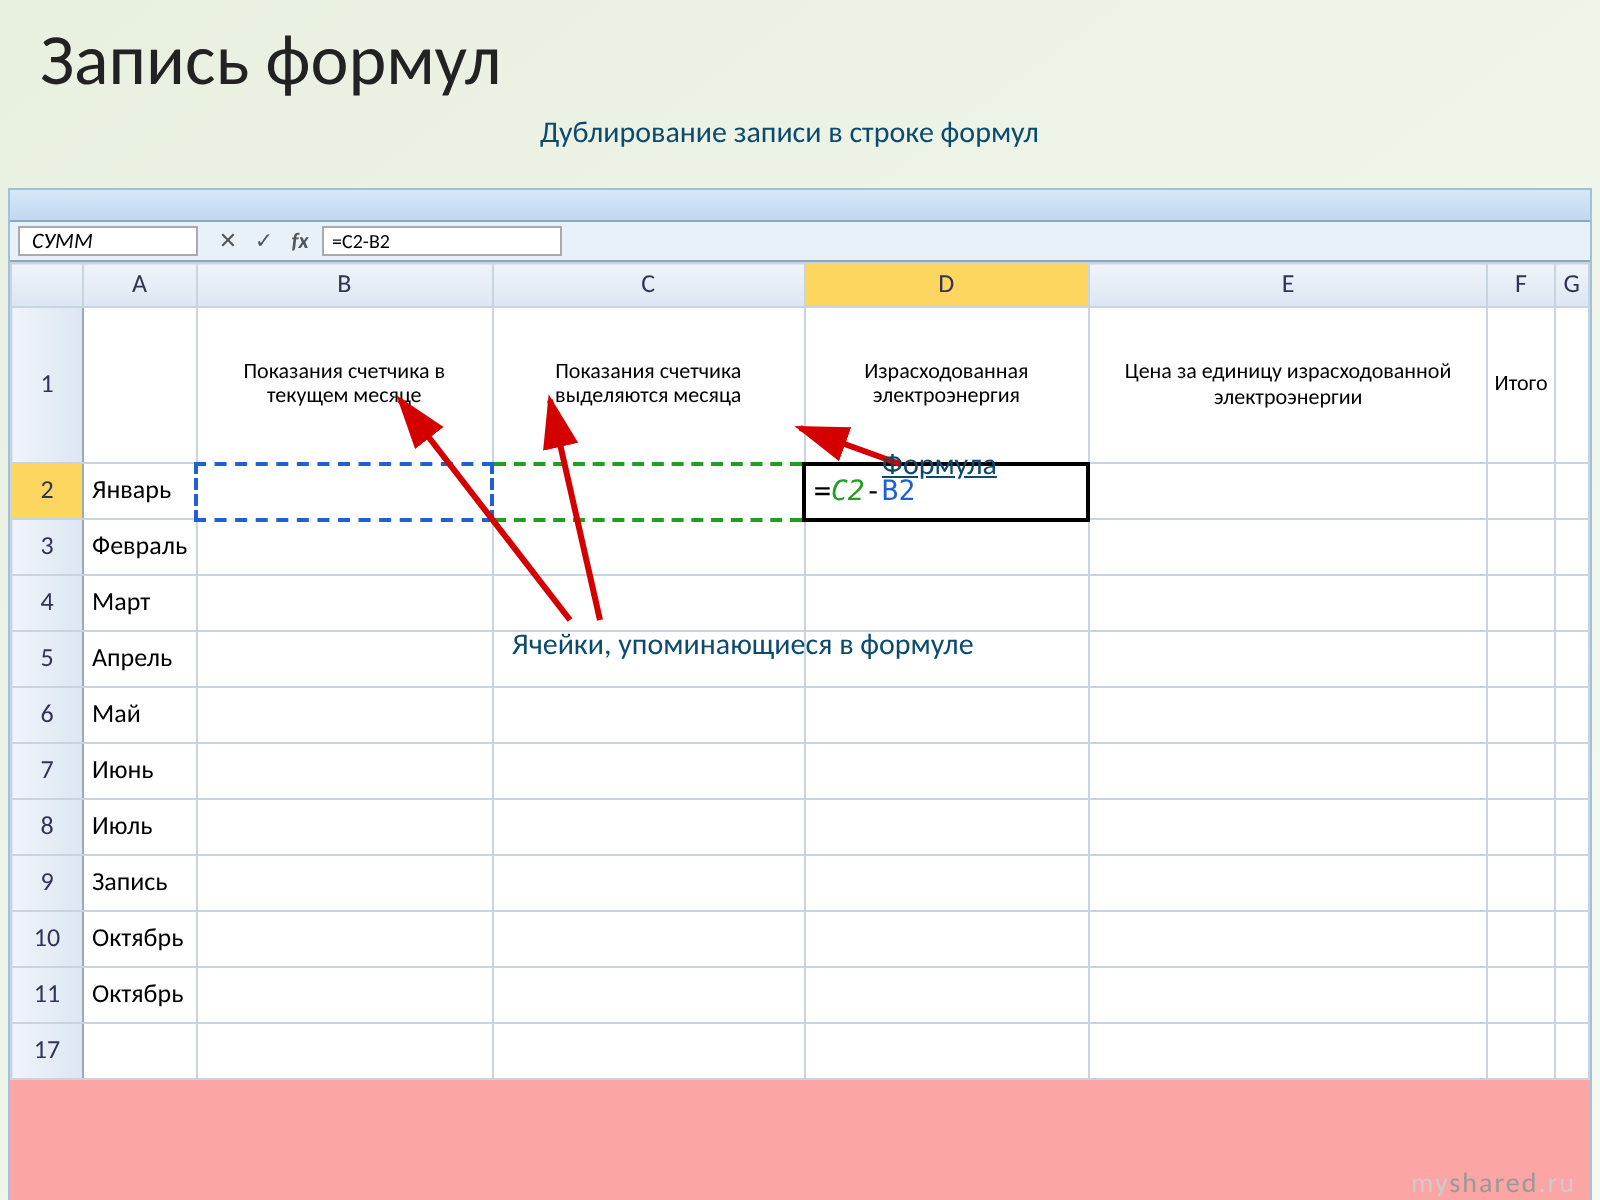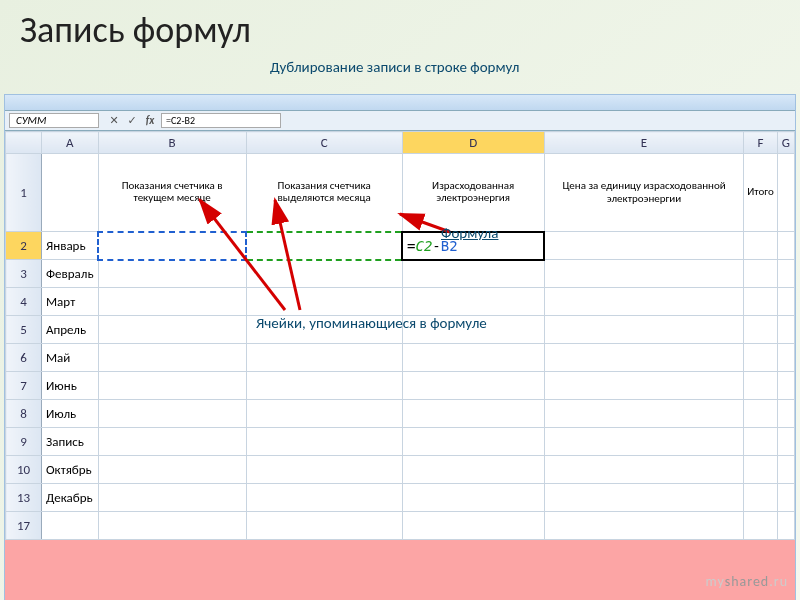--- a/index.html
+++ b/index.html
@@ -118,21 +118,21 @@
     svg.arrows {
       position: absolute;
       left: 0; top: 0;
       width: 800px; height: 600px;
       z-index: 40;
       pointer-events: none;
     }
     .watermark {
       position: absolute;
       right: 12px;
-      bottom: 10px;
+      bottom: 0;
       font-size: 14px;
       color: #999;
       letter-spacing: 1px;
     }
     .watermark .dim { color: #ccc; }
   </style>
 </head>
 <body>
 
 <div class="slide-title">Запись формул</div>
@@ -258,22 +258,22 @@
             <td class="rowhdr">10</td>
             <td>Октябрь</td>
             <td></td>
             <td></td>
             <td></td>
             <td></td>
             <td></td>
             <td></td>
           </tr>
       <tr>
-            <td class="rowhdr">13</td>
-            <td>Декабрь</td>
+            <td class="rowhdr">11</td>
+            <td>Октябрь</td>
             <td></td>
             <td></td>
             <td></td>
             <td></td>
             <td></td>
             <td></td>
           </tr>
       <tr>
             <td class="rowhdr">17</td>
             <td></td>

